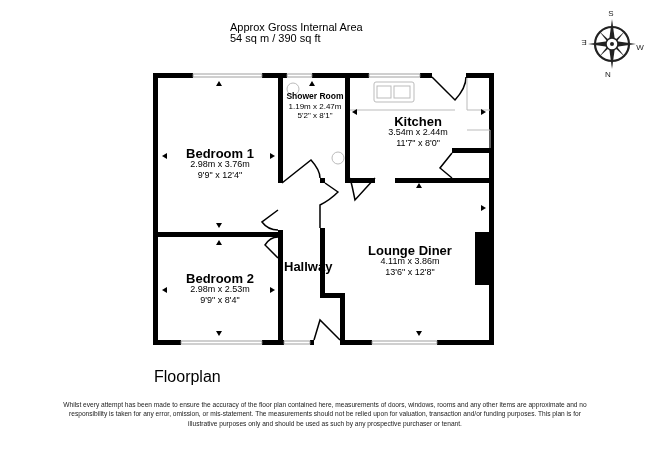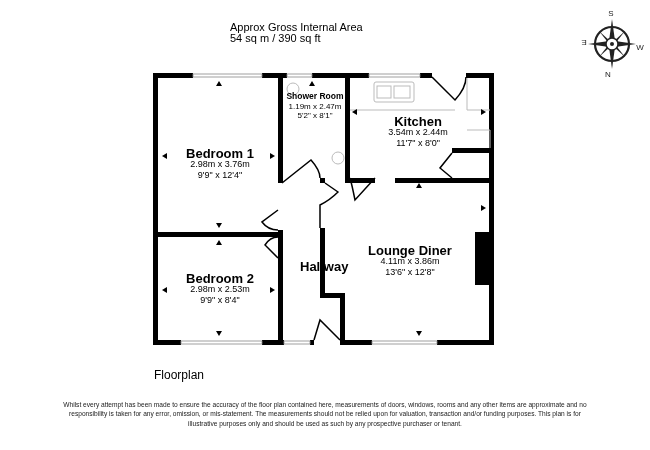--- a/index.html
+++ b/index.html
@@ -2,21 +2,21 @@
 <html><head>
   <meta charset="utf-8">
   <style>
     html, body { margin: 0; padding: 0; background: #ffffff; }
     body { width: 650px; height: 450px; position: relative; overflow: hidden; font-family: "Liberation Sans", sans-serif; color: #000; }
     .area-title { position: absolute; left: 230px; top: 22px; width: 200px; text-align: left; font-size: 11px; font-weight: normal; line-height: 11px; }
     .compass { position: absolute; left: 578px; top: 6px; width: 66px; height: 72px; }
     .plan { position: absolute; left: 0; top: 0; width: 650px; height: 360px; }
     .room-label { position: absolute; text-align: center; font-size: 9px; line-height: 11px; }
     .room-label .name { font-weight: bold; font-size: 13px; }
-    .floorplan-label { position: absolute; left: 154px; top: 368px; font-size: 12px; }
+    .floorplan-label { position: absolute; left: 154px; top: 368px; font-size: 16px; }
     .disclaimer { position: absolute; left: 60px; top: 400px; width: 530px; text-align: center; font-size: 6.6px; line-height: 9.3px; color: #222; }
   </style>
 </head>
 <body>
 
 <div class="area-title">
   <div>Approx Gross Internal Area</div>
   <div>54 sq m / 390 sq ft</div>
 </div>
 
@@ -131,21 +131,21 @@
   <div>3.54m x 2.44m</div>
   <div>11'7" x 8'0"</div>
 </div>
 
 <div class="room-label" style="left:175px; top:273px; width:90px;">
   <div class="name">Bedroom 2</div>
   <div>2.98m x 2.53m</div>
   <div>9'9" x 8'4"</div>
 </div>
 
-<div class="room-label" style="left:284px; top:261px; width:36px;padding-left:16px;">
+<div class="room-label" style="left:284px; top:261px; width:36px;">
   <div class="name">Hallway</div>
 </div>
 
 <div class="room-label" style="left:360px; top:245px; width:100px;">
   <div class="name">Lounge Diner</div>
   <div>4.11m x 3.86m</div>
   <div>13'6" x 12'8"</div>
 </div>
 
 <div class="floorplan-label">Floorplan</div>

